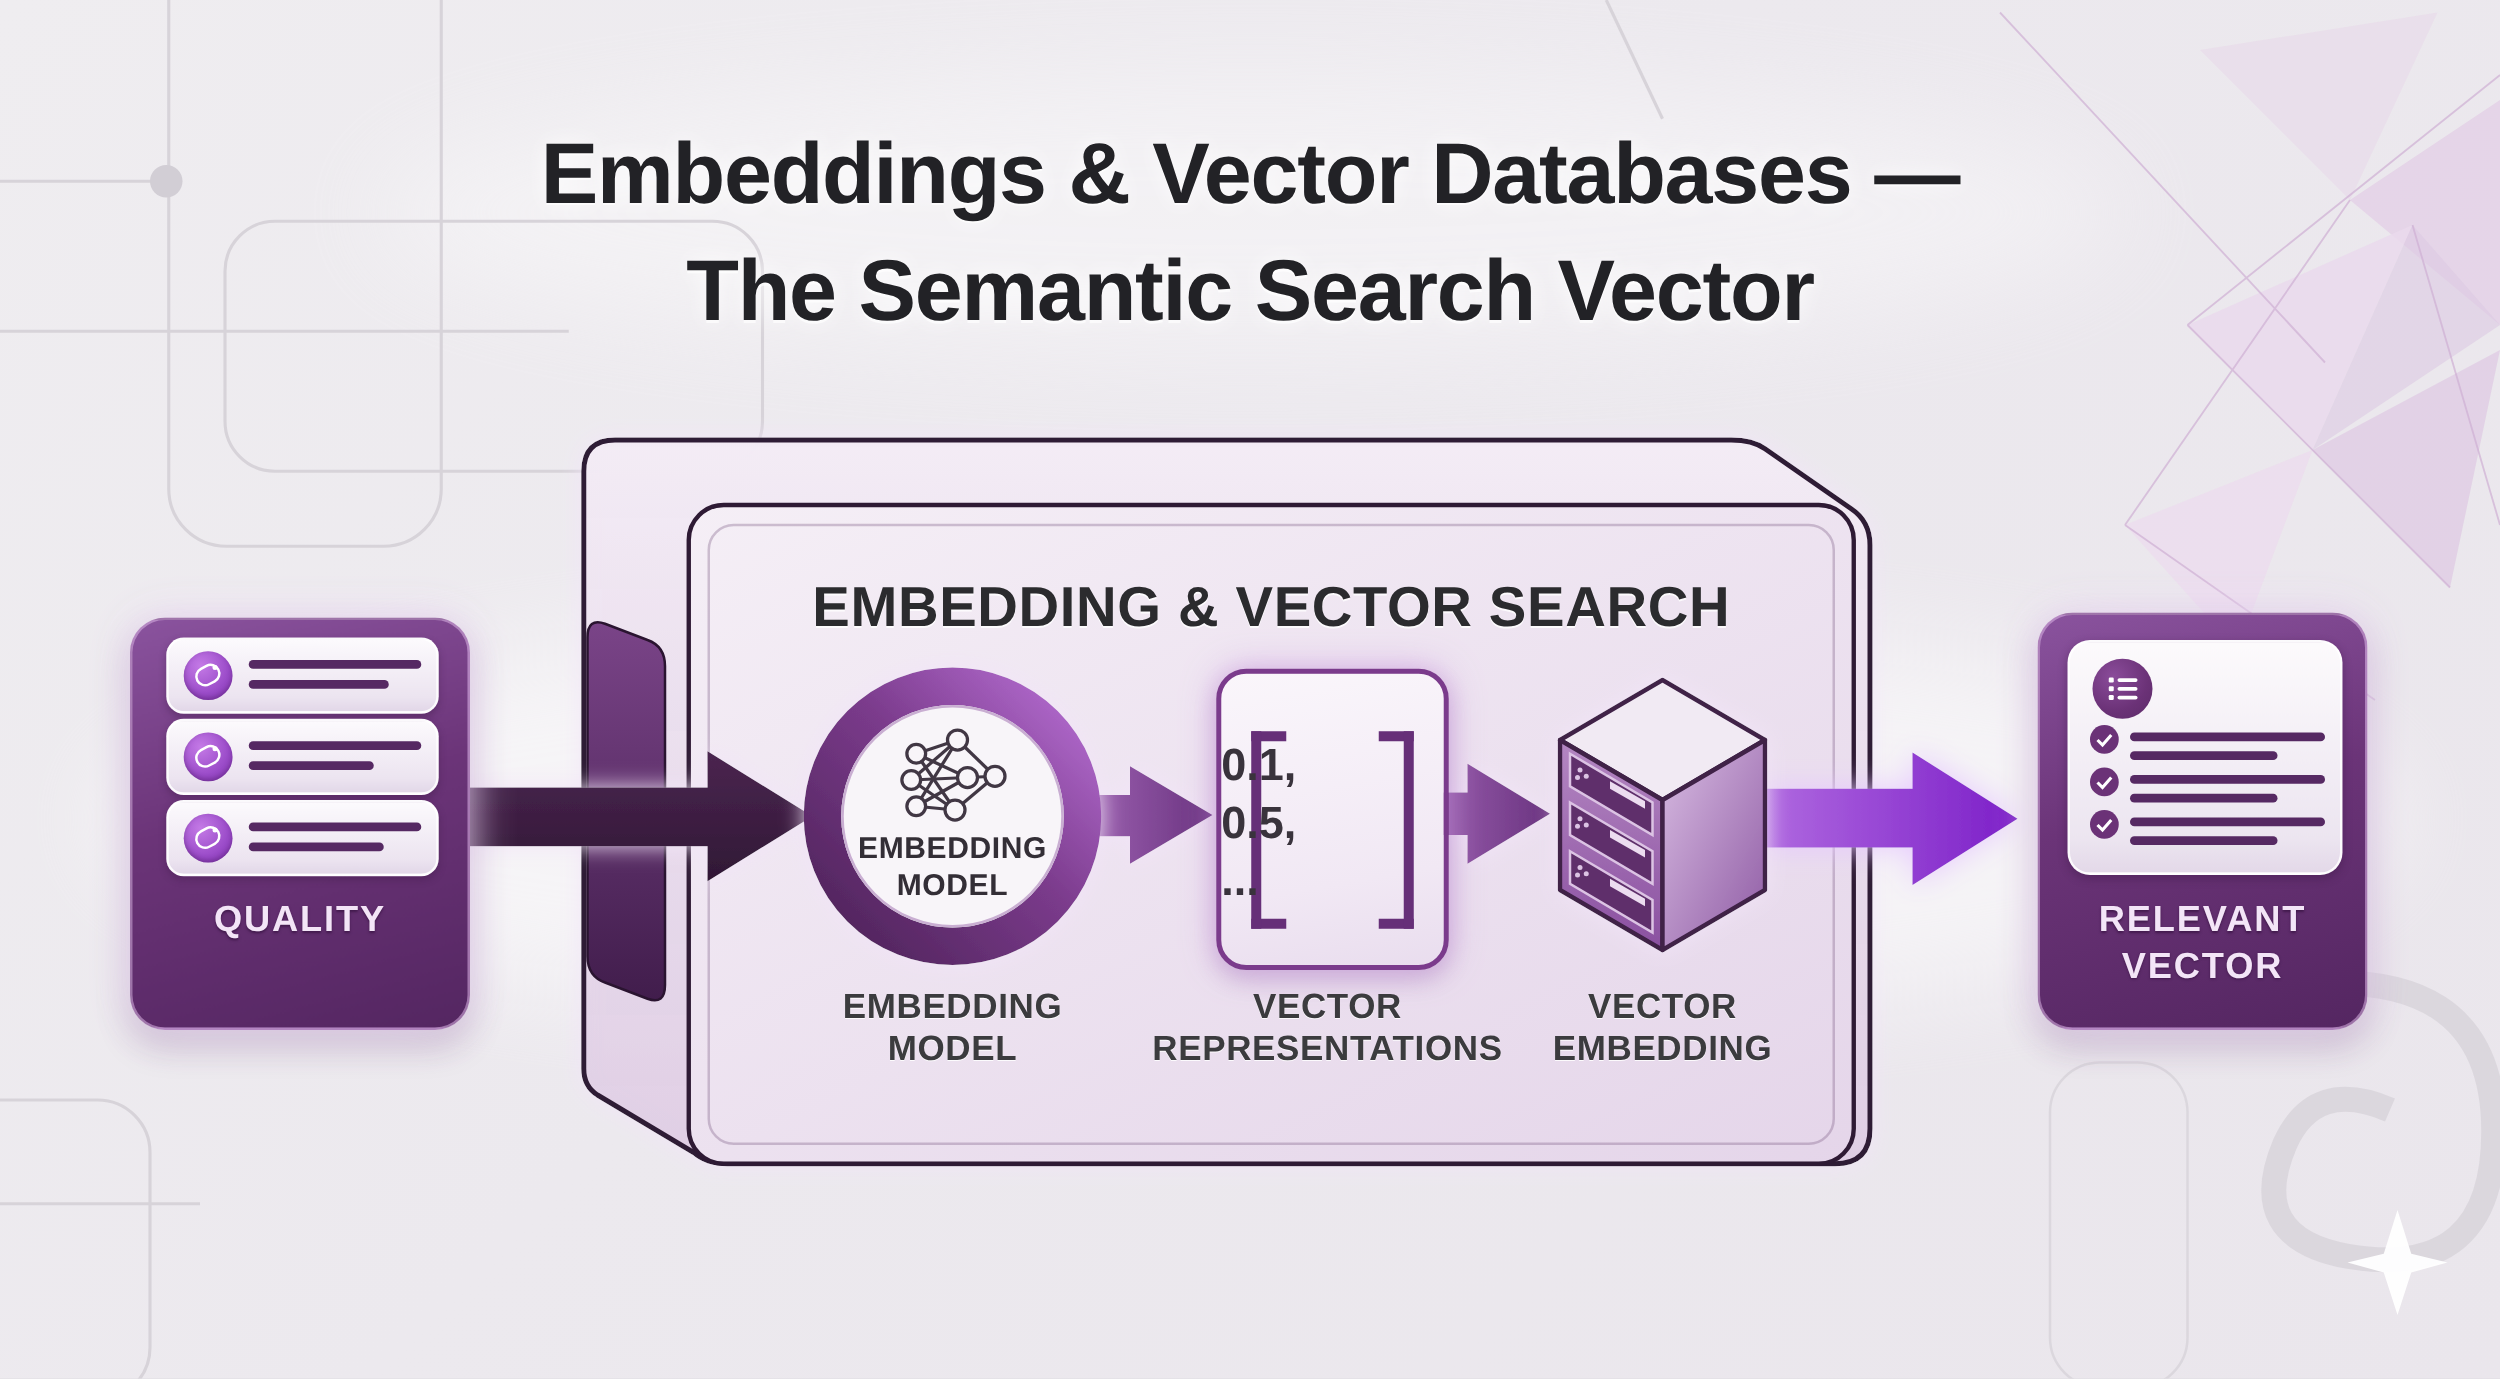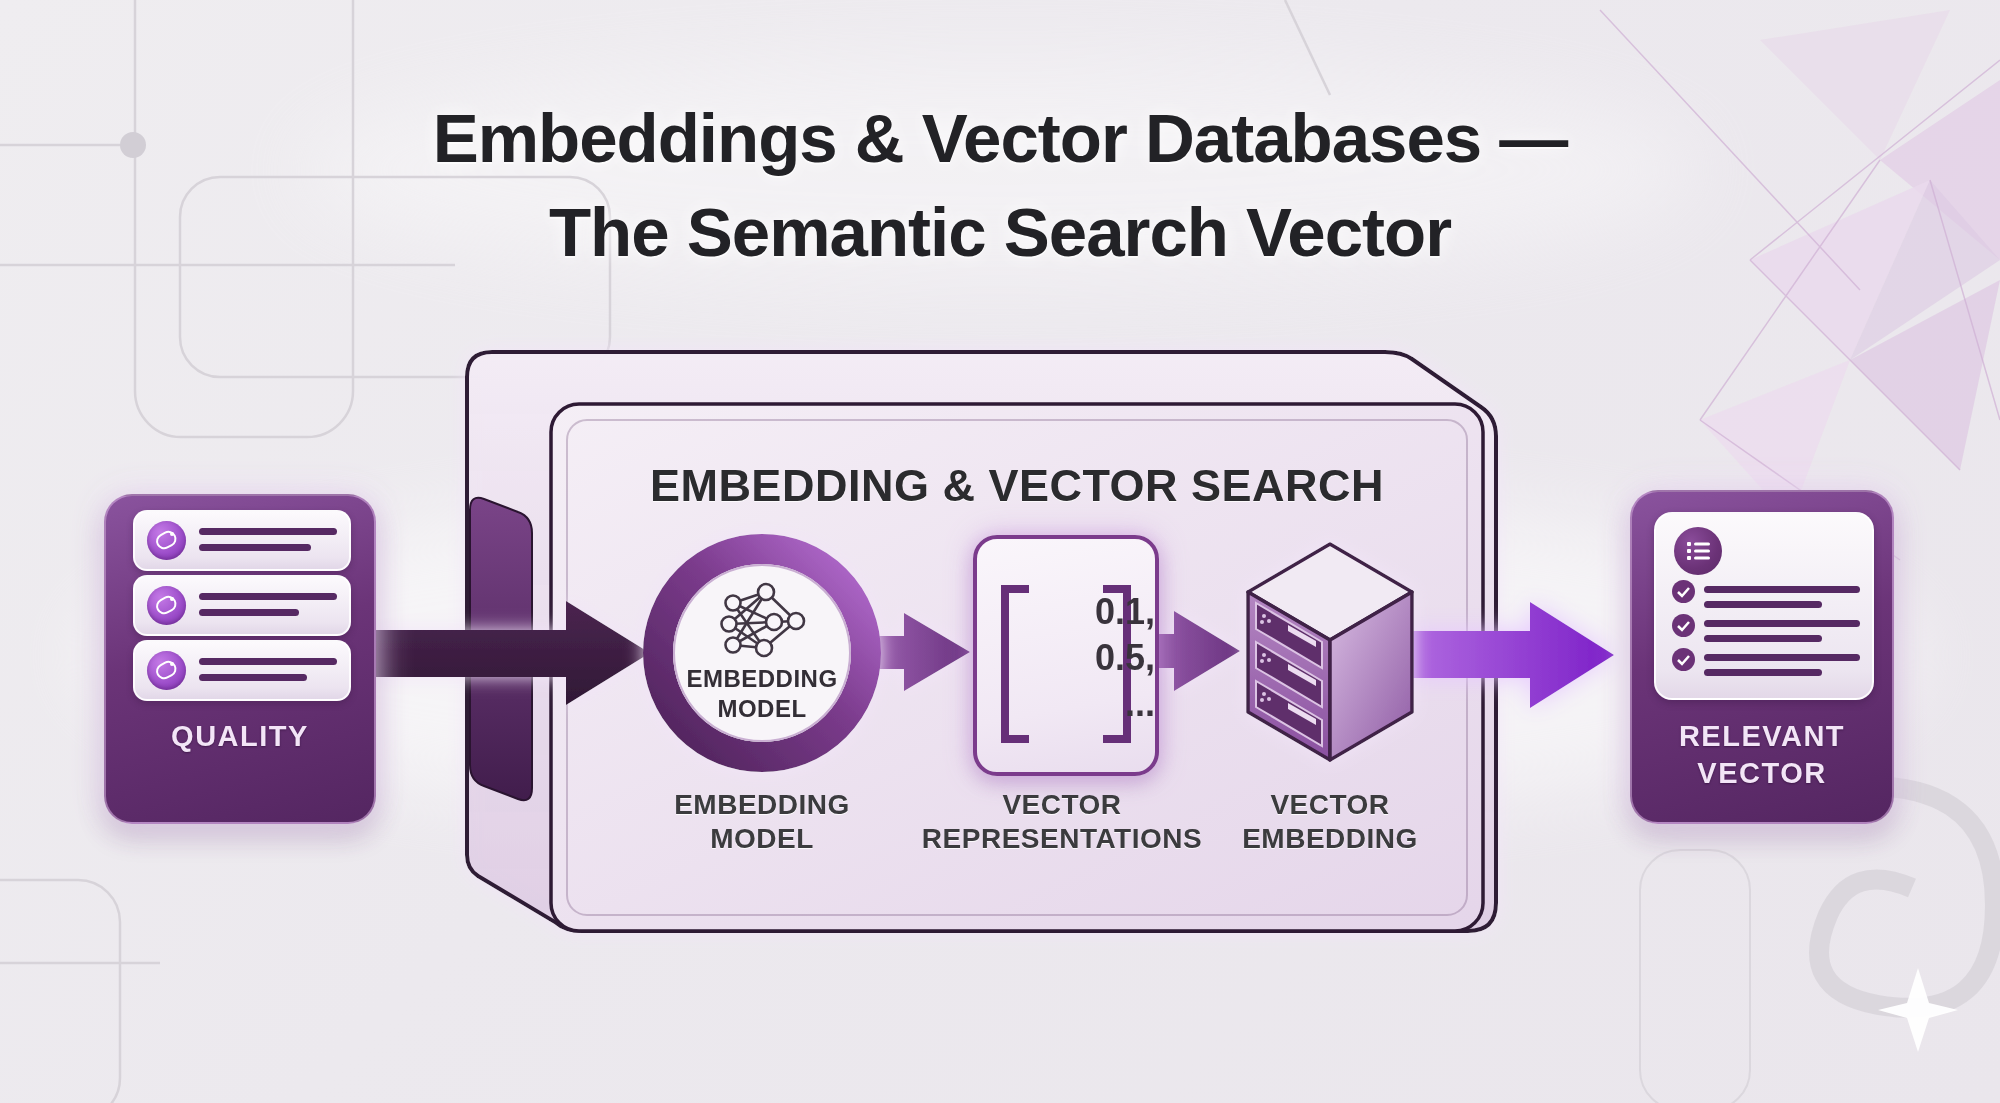--- a/index.html
+++ b/index.html
@@ -66,21 +66,21 @@
   .vcard{
     left:973px;top:535px;width:178px;height:233px;border-radius:24px;
     background:linear-gradient(170deg,#faf6fb 0%,#f1e8f4 70%,#e9ddee 100%);
     border:4px solid #7b3b8c;
     box-shadow:0 0 26px rgba(205,155,225,.7),0 8px 18px rgba(110,60,130,.22);
   }
   .bracket{position:absolute;top:46px;width:20px;height:142px;}
   .bracket.l{left:24px;border-left:8px solid #662f78;border-top:8px solid #662f78;border-bottom:8px solid #662f78;}
   .bracket.r{right:24px;border-right:8px solid #662f78;border-top:8px solid #662f78;border-bottom:8px solid #662f78;}
   .vvals{
-    position:absolute;left:0;top:50px;width:100%;text-align:right;
+    position:absolute;left:0;top:50px;width:100%;text-align:left;
     font-size:36px;font-weight:700;color:#39333c;line-height:46px;
   }
   .vvals span{display:block;}
   
   .caption{
     top:788px;text-align:center;font-size:28px;font-weight:700;color:#3b3b3e;
     line-height:34px;letter-spacing:.5px;text-shadow:0 1px 0 rgba(255,255,255,.85);
   }
   .caption span{display:block;}
   

